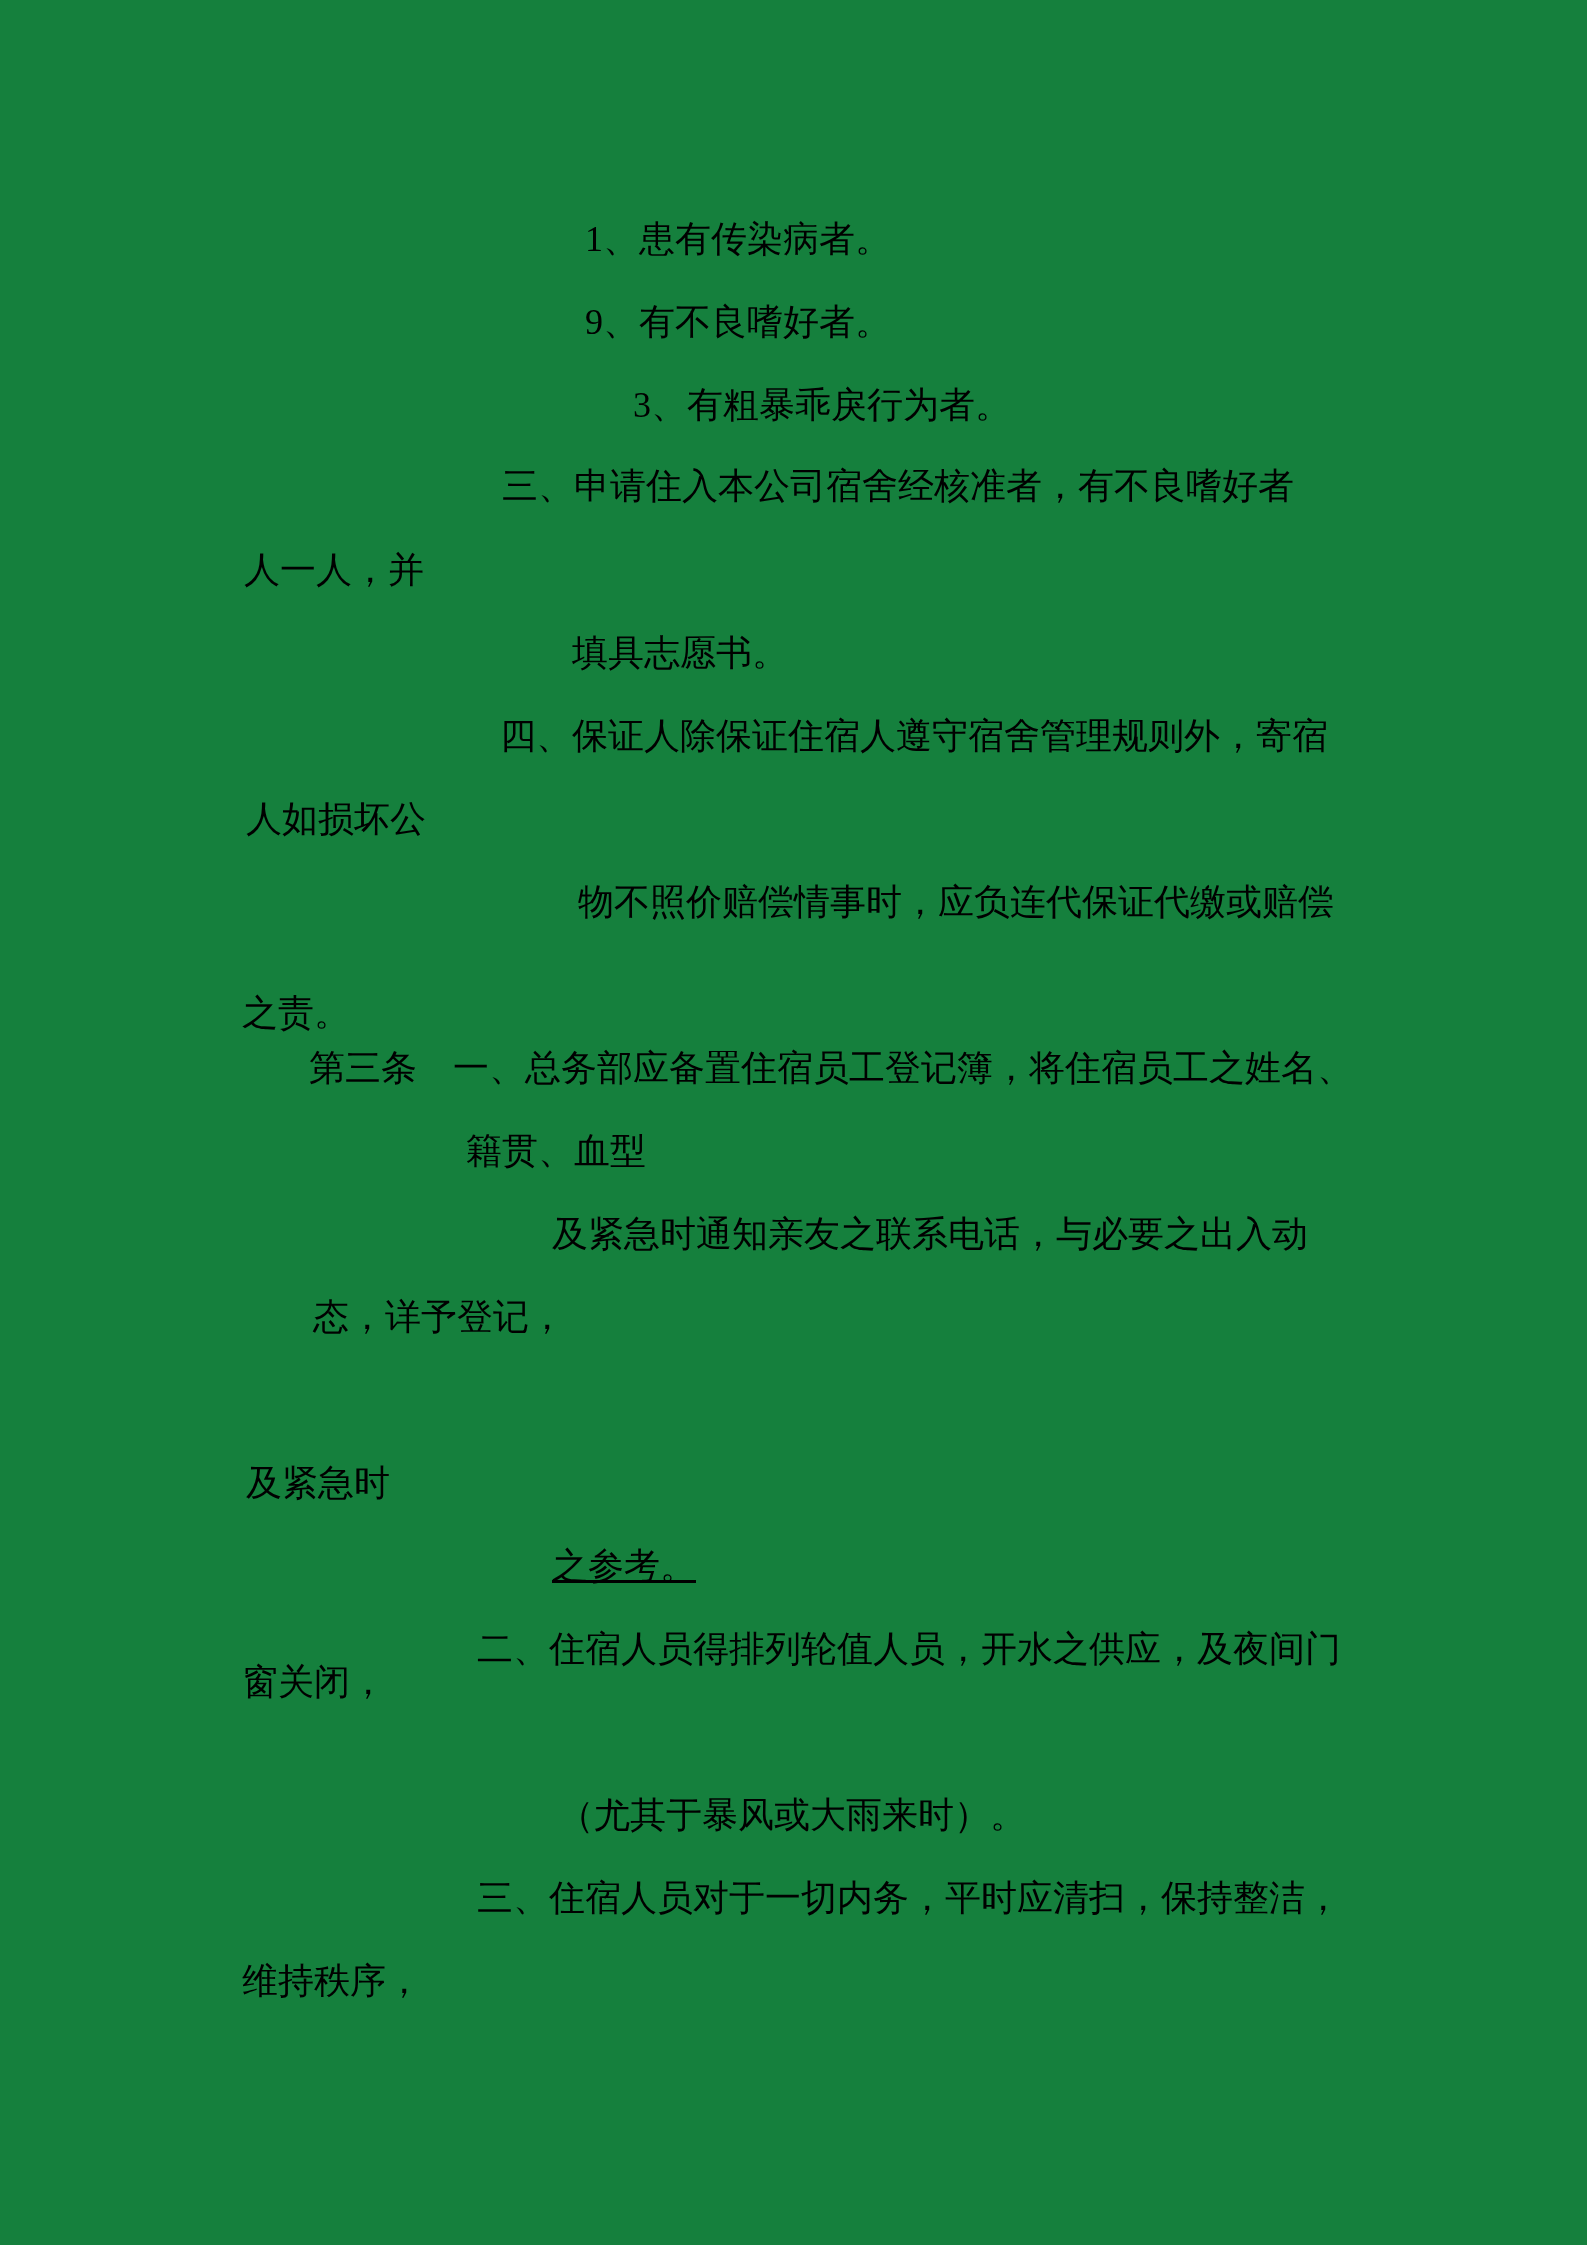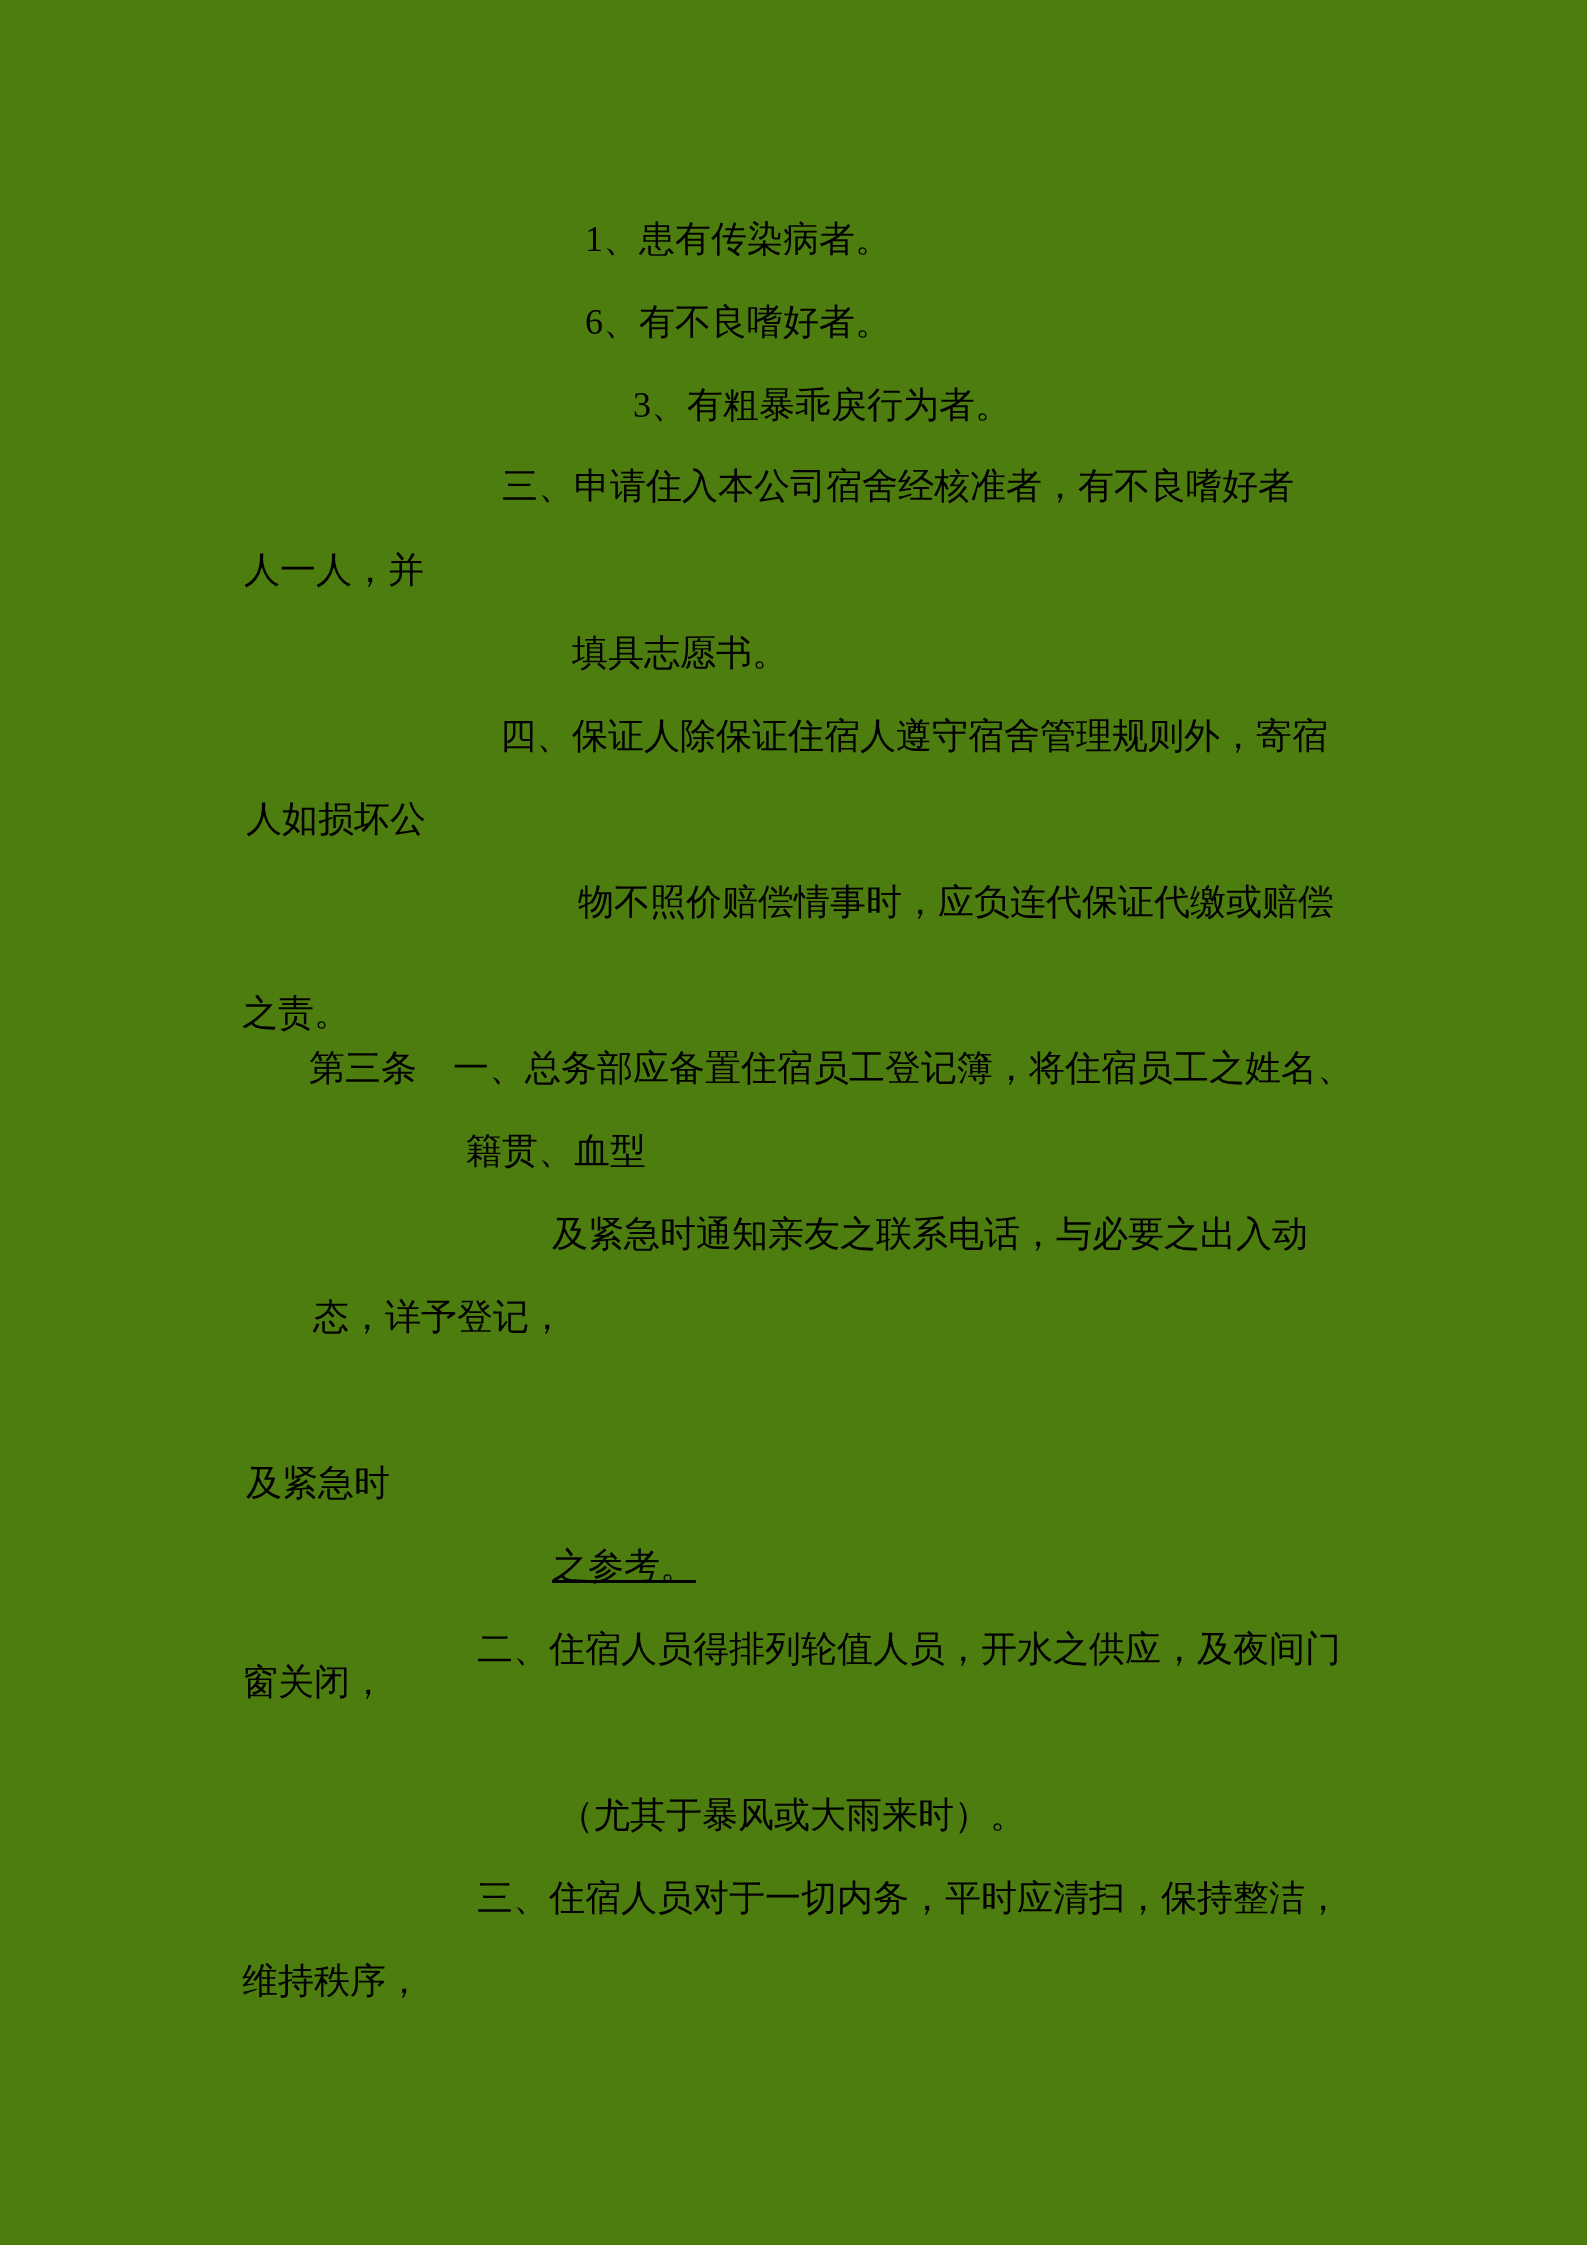--- a/index.html
+++ b/index.html
@@ -4,41 +4,41 @@
 <style>
   html, body {
     margin: 0;
     padding: 0;
     background: #888;
   }
   .page {
     position: relative;
     width: 1587px;
     height: 2245px;
-    background: #4d7c0f;
+    background: #15803d;
     margin: 0 auto;
     overflow: hidden;
     font-family: "Liberation Serif", "DejaVu Serif", serif;
     color: #000000;
   }
   .doc-line {
     position: absolute;
     font-size: 36px;
     line-height: 42px;
     white-space: pre;
     letter-spacing: 0px;
     color: #000000;
   }
 </style>
 </head>
 <body>
 
 <div class="page">
   <div class="doc-line" style="left: 585px; top: 218px;">1、患有传染病者。</div>
-  <div class="doc-line" style="left: 585px; top: 301px;">6、有不良嗜好者。</div>
+  <div class="doc-line" style="left: 585px; top: 301px;">9、有不良嗜好者。</div>
   <div class="doc-line" style="left: 585px; top: 384px; margin-left: 48px;">3、有粗暴乖戾行为者。</div>
   <div class="doc-line" style="left: 502px; top: 465px;">三、申请住入本公司宿舍经核准者，有不良嗜好者</div>
   <div class="doc-line" style="left: 244px; top: 549px;">人一人，并</div>
   <div class="doc-line" style="left: 572px; top: 632px;">填具志愿书。</div>
   <div class="doc-line" style="left: 500px; top: 715px;">四、保证人除保证住宿人遵守宿舍管理规则外，寄宿</div>
   <div class="doc-line" style="left: 246px; top: 798px;">人如损坏公</div>
   <div class="doc-line" style="left: 578px; top: 881px;">物不照价赔偿情事时，应负连代保证代缴或赔偿</div>
   <div class="doc-line" style="left: 242px; top: 964px; margin-top: 28px;">之责。</div>
   <div class="doc-line" style="left: 309px; top: 1047px;">第三条　一、总务部应备置住宿员工登记簿，将住宿员工之姓名、</div>
   <div class="doc-line" style="left: 466px; top: 1130px;">籍贯、血型</div>

